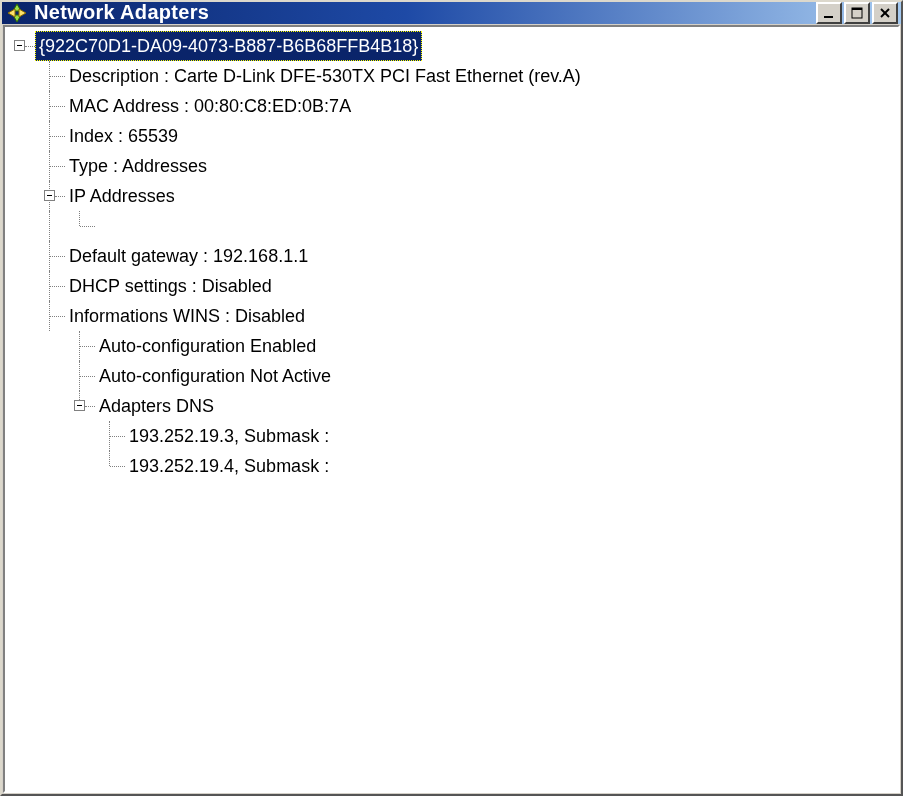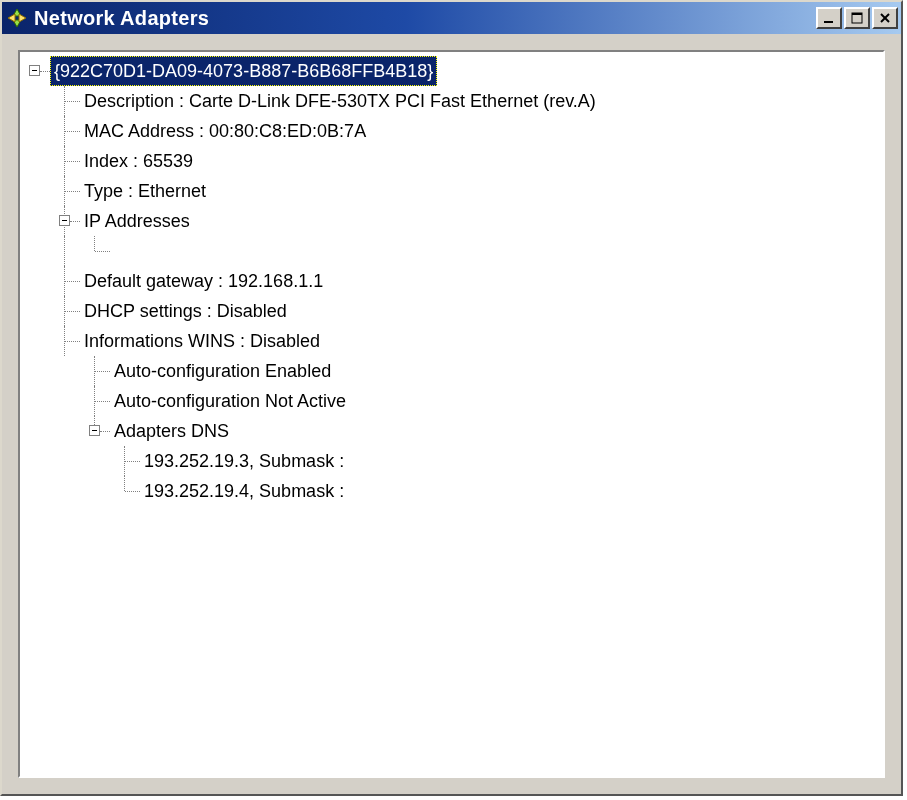--- a/index.html
+++ b/index.html
@@ -20,25 +20,25 @@
     border: 2px solid #555;
     border-top-color: #dcd8cc;
     border-left-color: #dcd8cc;
     box-sizing: border-box;
     background: #d4d0c8;
     display: flex;
     flex-direction: column;
   }
 
   .titlebar {
-    height: 32px;
+    height: 22px;
     background: linear-gradient(to right, #0a246a 0%, #1e4aa6 45%, #a6caf0 100%);
     color: #ffffff;
     display: flex;
-    align-items: center;
+    align-items: flex-end;
     padding: 0 3px 0 4px;
     user-select: none;
   }
 
   .titlebar .app-icon {
     width: 22px;
     height: 22px;
     margin-right: 6px;
     display: flex;
     align-items: center;
@@ -73,21 +73,21 @@
     align-items: center;
     justify-content: center;
     box-sizing: border-box;
     font-family: "Arial", sans-serif;
   }
   .titlebtn svg { display:block; }
 
   
   .client {
     flex: 1;
-    margin: 16px;
+    margin: 1px;
     background: #ffffff;
     border: 2px solid;
     border-top-color: #808080;
     border-left-color: #808080;
     border-right-color: #ffffff;
     border-bottom-color: #ffffff;
     overflow: auto;
     box-sizing: border-box;
     padding: 4px 4px 0 0;
   }
@@ -238,21 +238,21 @@
         <span class="label">MAC Address : 00:80:C8:ED:0B:7A</span>
       </div>
       <div class="node">
         <span class="cell"></span>
         <span class="cell v h"></span>
         <span class="label">Index : 65539</span>
       </div>
       <div class="node">
         <span class="cell"></span>
         <span class="cell v h"></span>
-        <span class="label">Type : Ethernet</span>
+        <span class="label">Type : Addresses</span>
       </div>
 
       <div class="node">
         <span class="cell"></span>
         <span class="cell v pmcell">
             <span class="pm"></span>
           </span>
         <span class="label">IP Addresses</span>
       </div>
       <div class="node">

